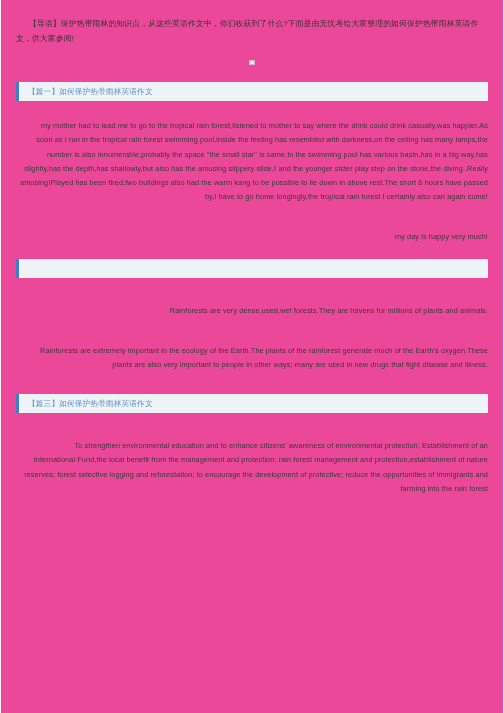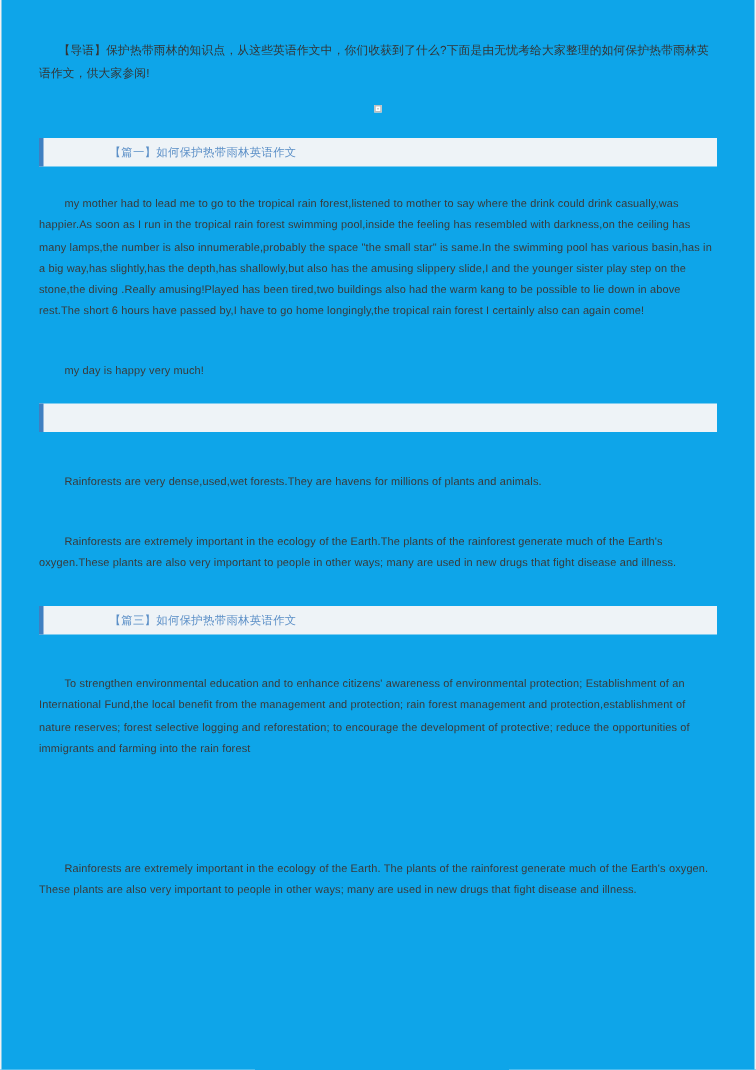--- a/index.html
+++ b/index.html
@@ -12,22 +12,22 @@
     background: #ffffff;
     font-family: "Liberation Sans", sans-serif;
     overflow: hidden;
     position: relative;
   }
   .page {
     position: relative;
     width: 504px;
     height: 713px;
     box-sizing: border-box;
-    padding: 10px;
-    background: #0ea5e9;
+    padding: 0;
+    background: #ec4899;
   }
   .page-edge-left {
     position: absolute;
     left: 0;
     top: 0;
     width: 1px;
     height: 713px;
     background: #f2f2f2;
   }
   .page-edge-right {
@@ -80,21 +80,20 @@
   }
 
   
   .section-header {
     position: relative;
     background: #eef3f7;
     height: 19px;
     display: flex;
     align-items: flex-start;
     margin: 0 0 0 0;
-    gap: 35px;
   }
   .section-header .accent {
     width: 3px;
     height: 19px;
     background: #3f7fc1;
     flex: 0 0 auto;
   }
   .section-header .title {
     font-size: 7.6px;
     color: #5b8fc7;
@@ -105,21 +104,21 @@
   }
 
   
   .para {
     font-size: 7.3px;
     line-height: 14.2px;
     color: #3a3a3a;
     text-indent: 17px;
     margin: 0;
     letter-spacing: 0.1px;
-    text-align: left;
+    text-align: right;
   }
   .sp-14 { height: 14px; }
   .sp-18 { height: 18px; }
   .sp-22 { height: 22px; }
   .sp-26 { height: 26px; }
 </style>
 </head>
 <body>
 
 <div class="page">
@@ -157,16 +156,15 @@
     <div class="section-header">
       <span class="accent"></span>
       <span class="title">【篇三】如何保护热带雨林英语作文</span>
     </div>
     <div class="sp-26"></div>
     <p class="para">To strengthen environmental education and to enhance citizens' awareness of environmental protection; Establishment of an International Fund,the local benefit from the management and protection; rain forest management and protection,establishment of nature reserves; forest selective logging and reforestation; to encourage the development of protective; reduce the opportunities of immigrants and farming into the rain forest</p>
     <div class="sp-14"></div>
 
     <div class="sp-26"></div>
     <div class="sp-26"></div>
-    <p class="para">Rainforests are extremely important in the ecology of the Earth. The plants of the rainforest generate much of the Earth's oxygen. These plants are also very important to people in other ways; many are used in new drugs that fight disease and illness.</p>
 
   </div>
 </div>
 
 </body></html>

